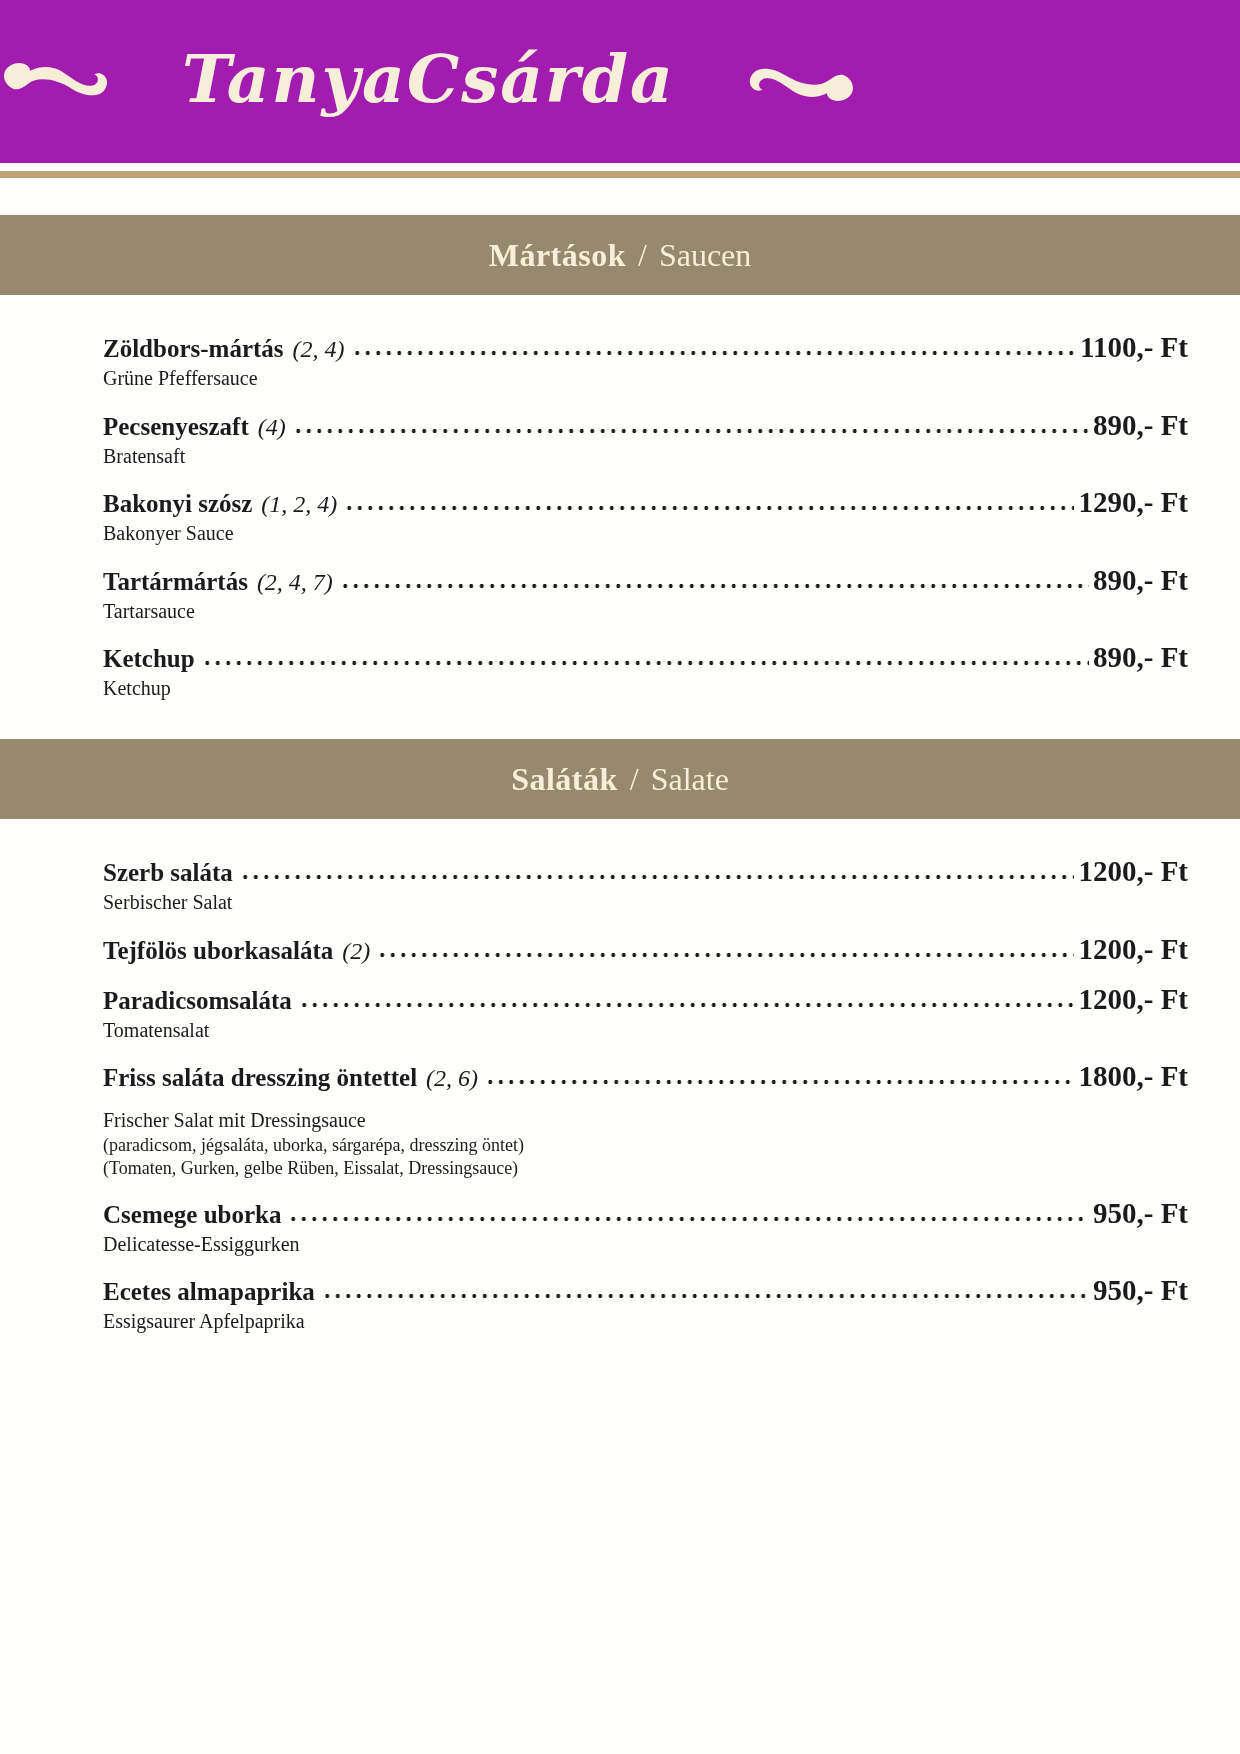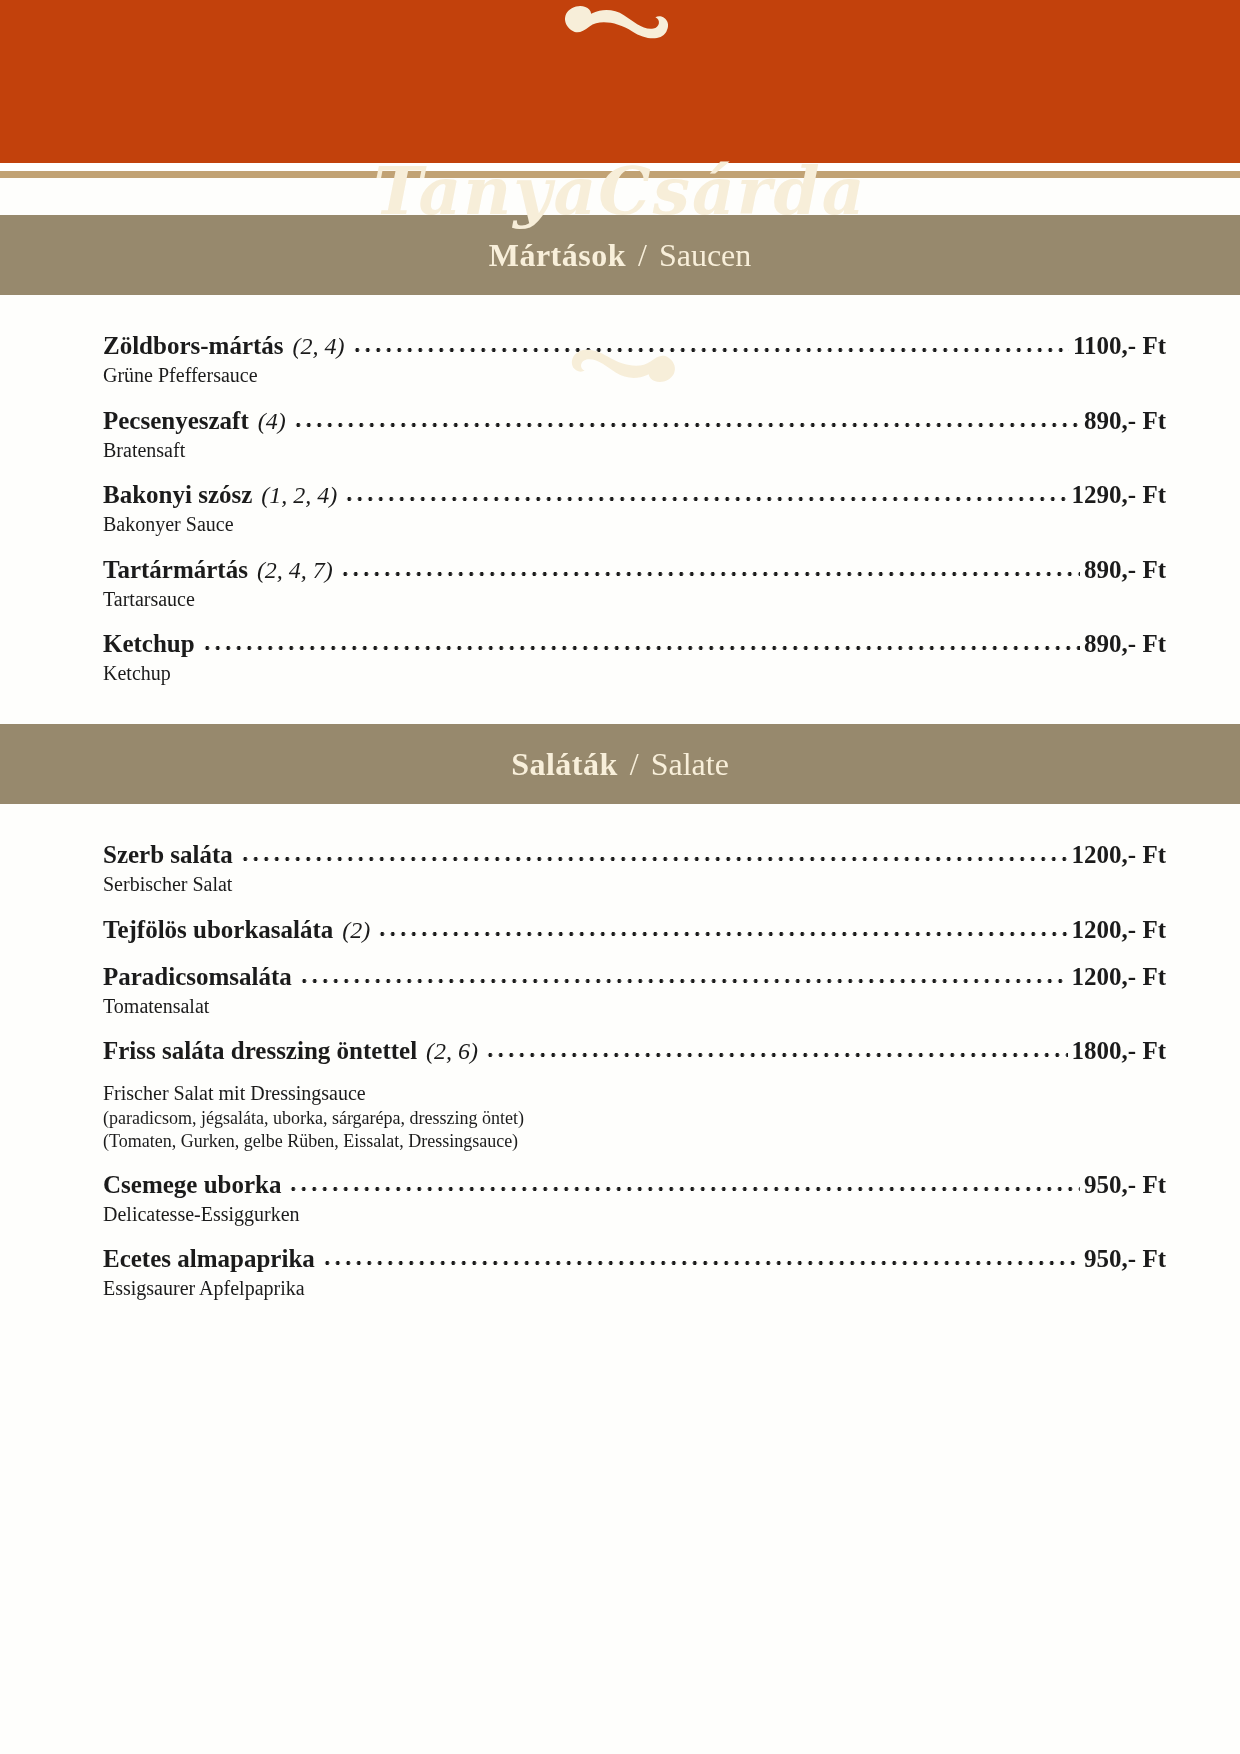--- a/index.html
+++ b/index.html
@@ -10,26 +10,25 @@
     background: #ffffff;
     font-family: "Liberation Serif", "DejaVu Serif", serif;
     color: #1b1b1b;
     overflow: hidden;
   }
   .page { width: 1240px; height: 1754px; background: #fefefc; }
 
   
   .header-band {
     height: 163px;
-    background: #c2410c;
+    background: #a21caf;
     display: flex;
     align-items: center;
-    justify-content: space-between;
+    justify-content: flex-start;
     gap: 64px;
-    flex-direction: column;
   }
   .ornament { display: flex; align-items: center; }
   .ornament svg { width: 118px; height: 50px; fill: #f7eed9; }
   .ornament.right svg { transform: rotate(180deg); }
   .restaurant-title {
     font-family: "DejaVu Serif", serif;
     font-style: italic;
     font-weight: bold;
     font-size: 66px;
     letter-spacing: 2px;
@@ -49,21 +48,21 @@
     display: flex;
     align-items: center;
     justify-content: center;
     font-size: 32px;
     line-height: 68px;
   }
   .section-bar .hu { font-weight: bold; letter-spacing: 0.5px; }
   .section-bar .divider { font-weight: normal; margin: 0 12px; }
   .section-bar .de { font-weight: normal; }
 
-  .section-body { padding: 36px 74px 0 103px; }
+  .section-body { padding: 36px 52px 0 103px; }
 
   .menu-item { margin-bottom: 17px; }
   .item-row { display: flex; align-items: baseline; }
   .item-name {
     font-weight: bold;
     font-size: 25px;
     line-height: 1.2;
     white-space: nowrap;
   }
   .item-allergens {
@@ -78,21 +77,21 @@
     height: 6px;
     margin: 0 4px 8px 7px;
     background-image: radial-gradient(circle, #1b1b1b 1.8px, transparent 2.1px);
     background-size: 10.5px 6px;
     background-repeat: repeat-x;
     background-position: left bottom;
     min-width: 30px;
   }
   .item-price {
     font-weight: bold;
-    font-size: 25px;
+    font-size: 29px;
     white-space: nowrap;
   }
   .item-sublines { margin-top: 2px; }
   .item-subline { font-size: 20px; line-height: 1.28; }
   .item-subline.small { font-size: 18px; }
   .item-subline.gap { margin-top: 15px; }
 </style>
 </head>
 <body>
 

